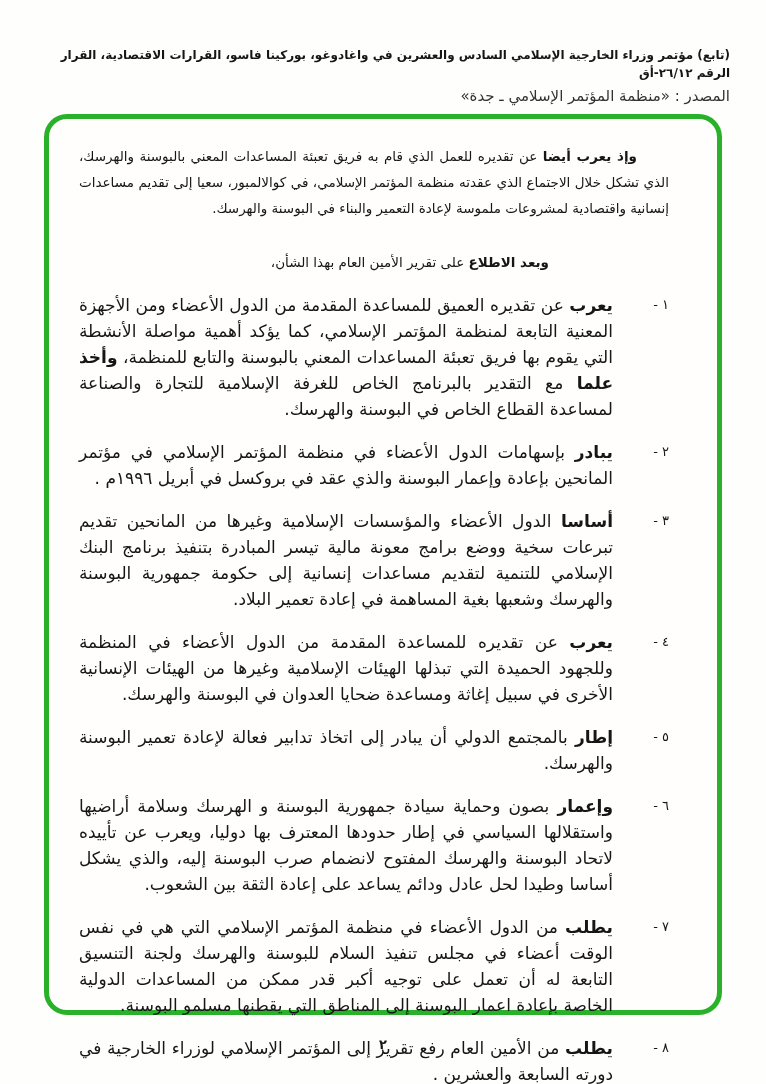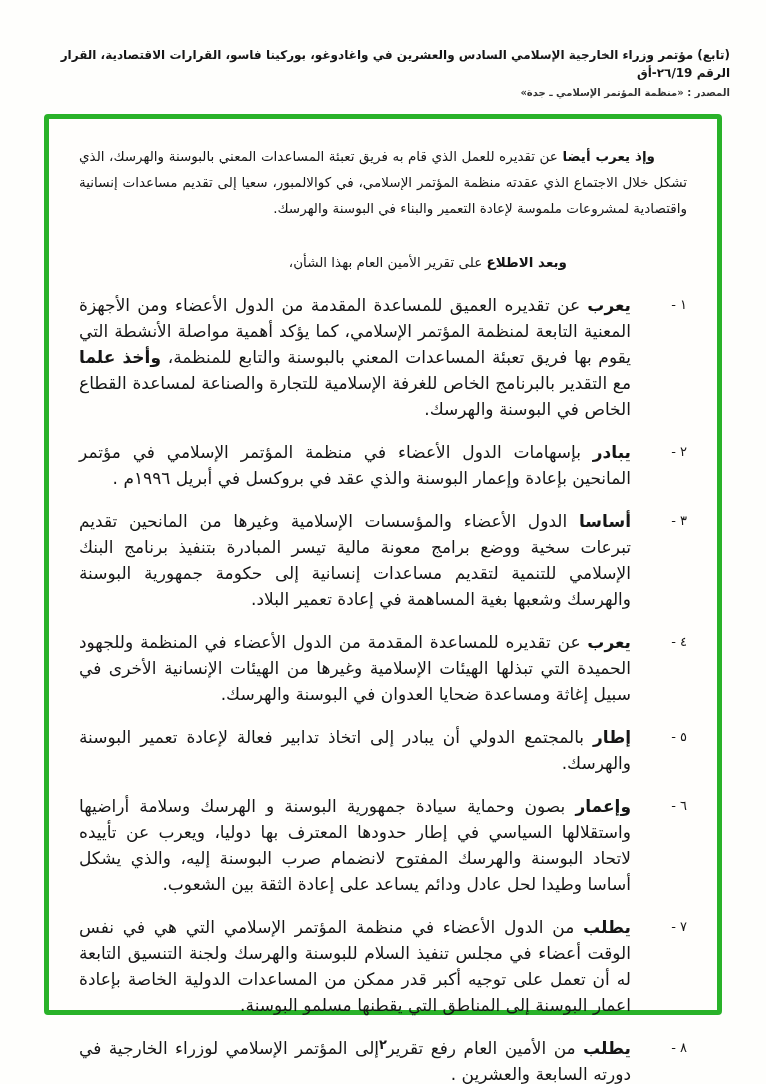--- a/index.html
+++ b/index.html
@@ -18,36 +18,36 @@
   .header {
     padding: 46px 36px 0 36px;
   }
   .header-line {
     font-size: 12px;
     font-weight: bold;
     text-align: right;
     line-height: 1.5;
   }
   .source-line {
-    font-size: 10px;
-    font-weight: bold;
+    font-size: 15px;
+    font-weight: normal;
     color: #333;
     text-align: right;
     margin-top: 5px;
   }
   .doc-frame {
     position: absolute;
     top: 114px;
     right: 44px;
     width: 678px;
     height: 901px;
     border: 5px solid #29b229;
-    border-radius: 4px;
+    border-radius: 23px;
     background: #fffefc;
-    padding: 24px 30px 0 30px;
+    padding: 24px 48px 0 30px;
   }
   .para {
     font-size: 13.5px;
     line-height: 26px;
     text-align: justify;
   }
   .para-first {
     text-indent: 32px;
   }
   .para-second {
@@ -87,21 +87,21 @@
     font-size: 13px;
     font-weight: bold;
   }
 </style>
 </head>
 <body>
 
 <div class="page">
 
   <div class="header">
-    <div class="header-line">(تابع) مؤتمر وزراء الخارجية الإسلامي السادس والعشرين في واغادوغو، بوركينا فاسو، القرارات الاقتصادية، القرار الرقم ٢٦/19-أق</div>
+    <div class="header-line">(تابع) مؤتمر وزراء الخارجية الإسلامي السادس والعشرين في واغادوغو، بوركينا فاسو، القرارات الاقتصادية، القرار الرقم ٢٦/١٢-أق</div>
     <div class="source-line">المصدر : «منظمة المؤتمر الإسلامي ـ جدة»</div>
   </div>
 
   <div class="doc-frame" style="border-color: rgb(41, 178, 41);">
 
     <p class="para para-first"><span class="lead">وإذ يعرب أيضا</span><span> عن تقديره للعمل الذي قام به فريق تعبئة المساعدات المعني بالبوسنة والهرسك، الذي تشكل خلال الاجتماع الذي عقدته منظمة المؤتمر الإسلامي، في كوالالمبور، سعيا إلى تقديم مساعدات إنسانية واقتصادية لمشروعات ملموسة لإعادة التعمير والبناء في البوسنة والهرسك.</span></p>
     <p class="para para-second"><span class="lead">وبعد الاطلاع</span><span> على تقرير الأمين العام بهذا الشأن،</span></p>
 
     <div class="items">
 

